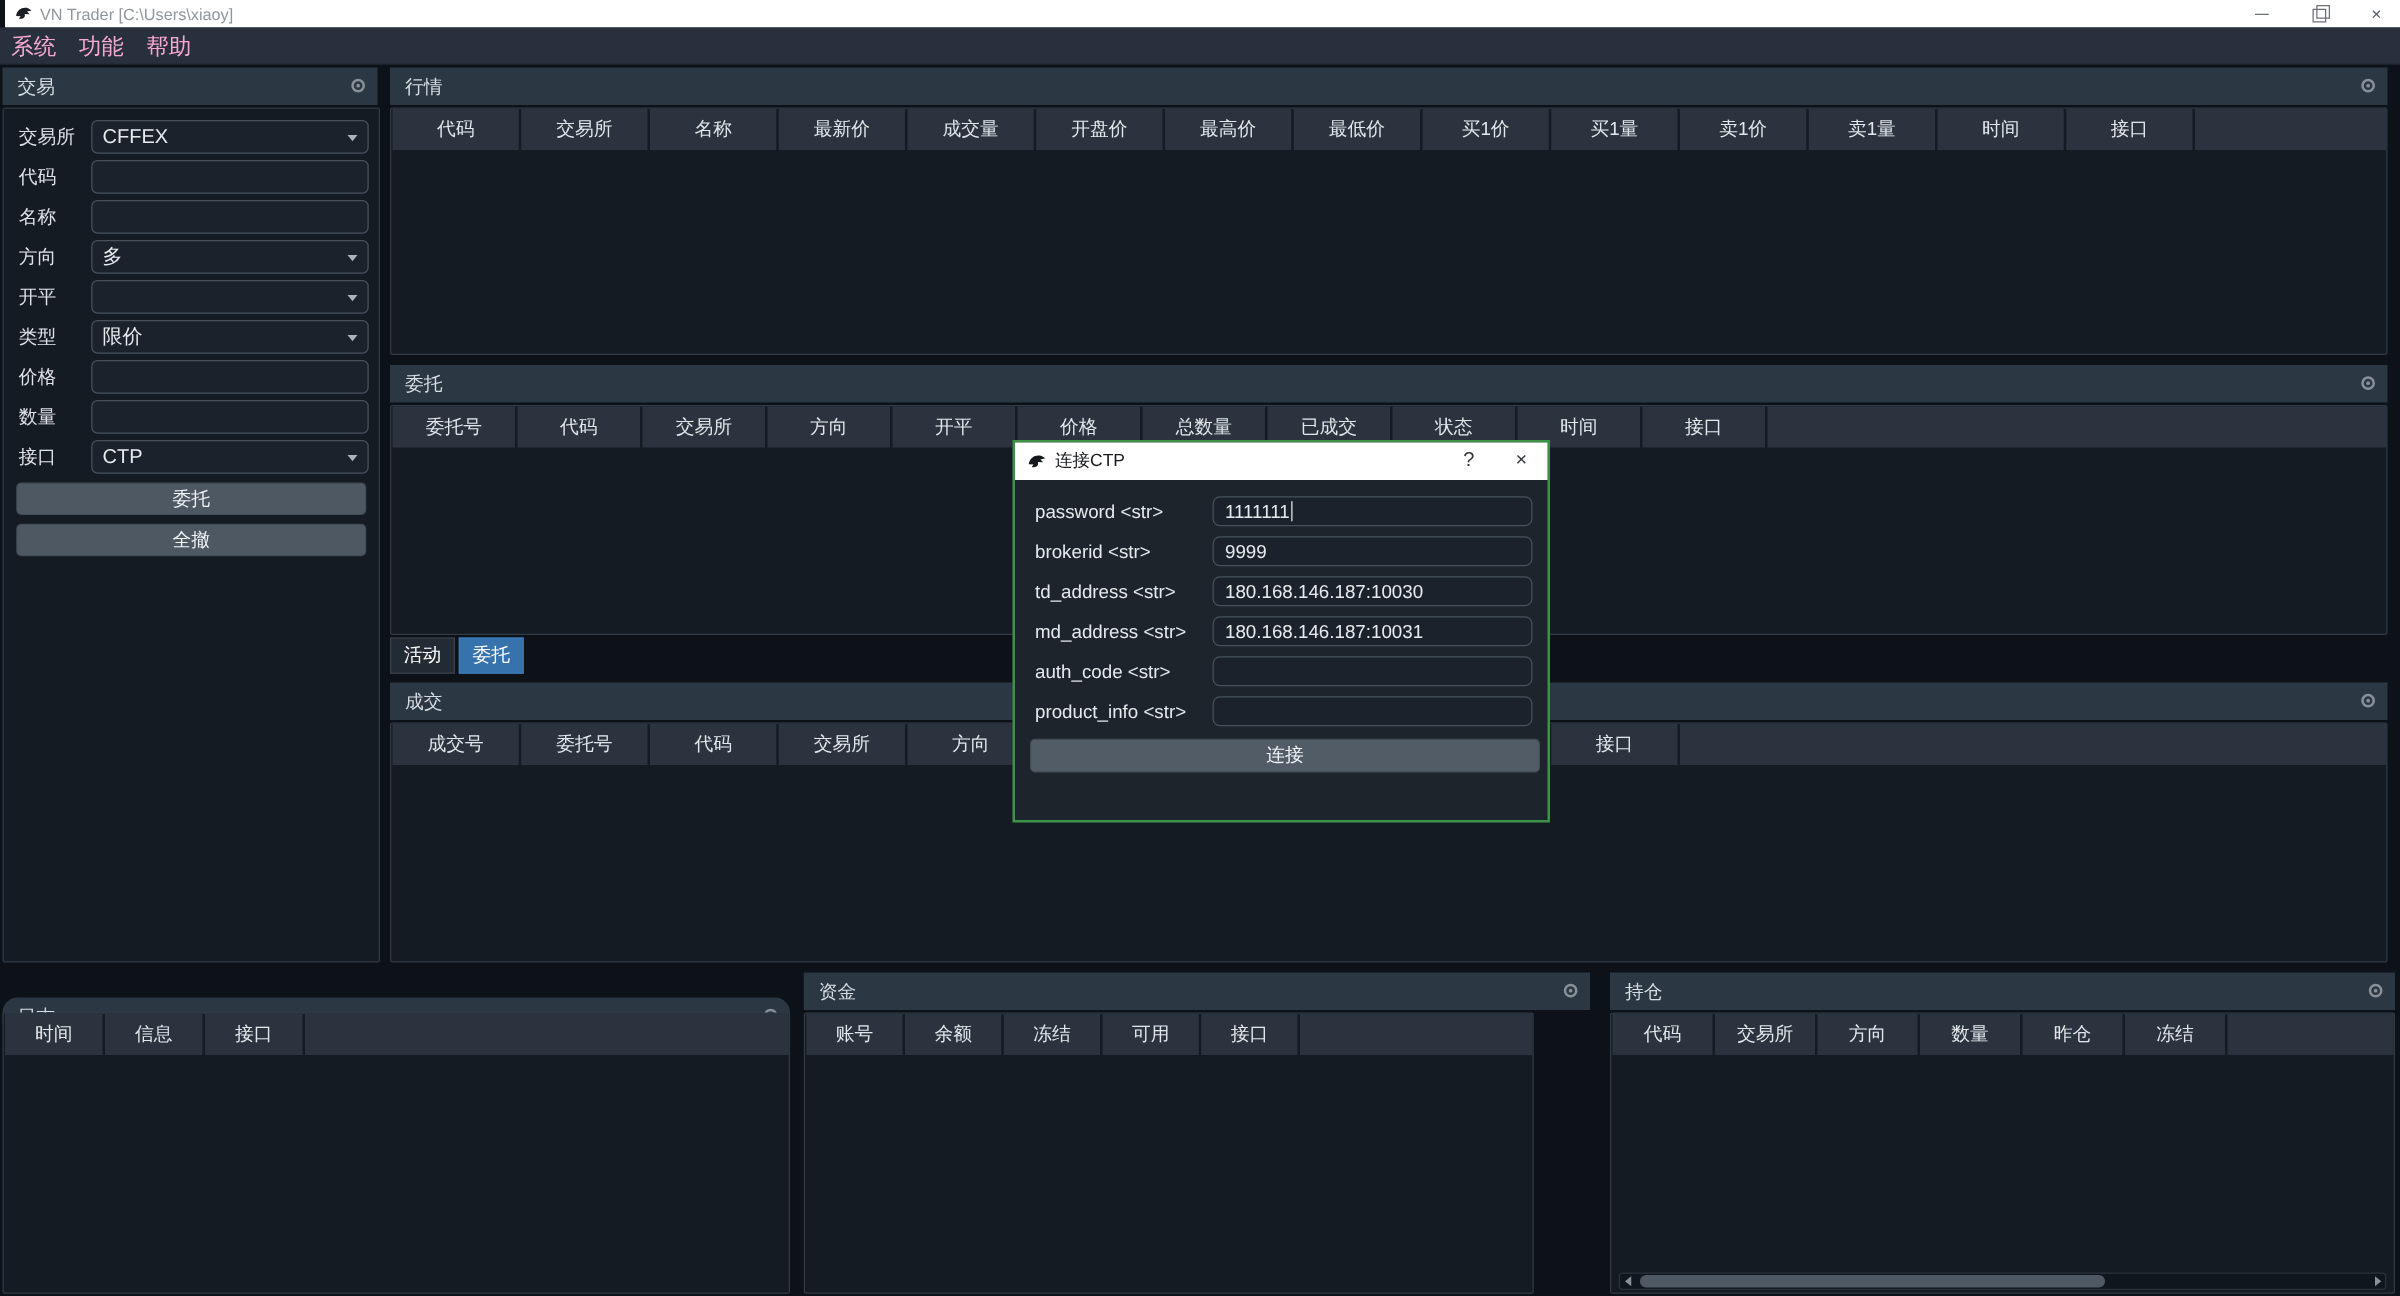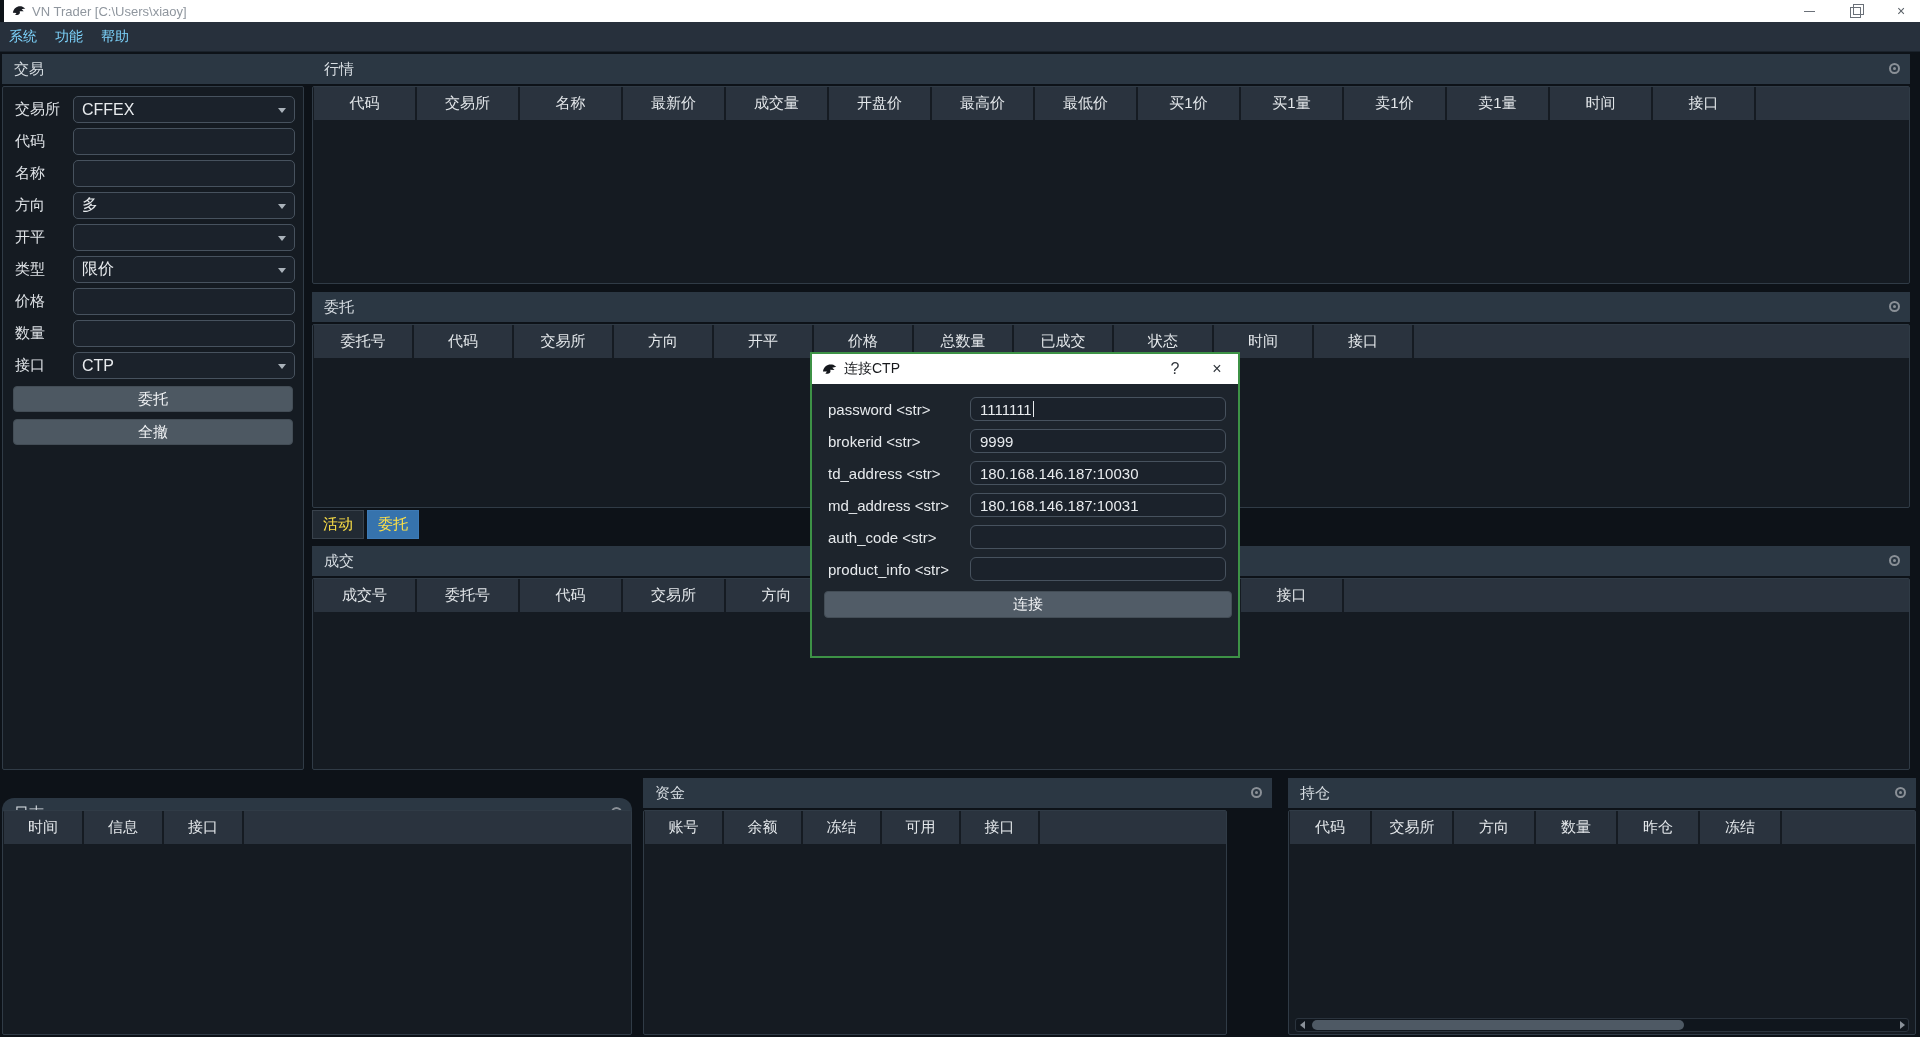--- a/index.html
+++ b/index.html
@@ -18,21 +18,21 @@
   .titlebar .applogo{width:14px;height:14px;margin:0 6px 0 8px;flex:0 0 auto;}
   .wincontrols{position:absolute;right:0;top:0;height:22px;display:flex;}
   .winbtn{width:46px;height:22px;display:flex;align-items:center;justify-content:center;color:#5a6067;}
   .min-glyph{display:block;width:11px;height:0;border-bottom:1px solid #6a7078;}
   .restore-glyph{position:relative;display:block;width:9px;height:9px;border:1px solid #6a7078;background:#fff;margin-top:2px;}
   .restore-glyph:before{content:"";position:absolute;left:2px;top:-4px;width:9px;height:9px;border:1px solid #6a7078;}
   .close-glyph{font-size:14px;line-height:14px;color:#5a6067;}
   .menubar{
     position:absolute;left:0;top:22px;width:1920px;height:30px;
     background:#27303c;display:flex;align-items:center;gap:0;
-    font-size:14px;color:#7dd3fc;border-bottom:1px solid #1a222b;box-sizing:border-box;
+    font-size:18px;color:#f9a8d4;border-bottom:1px solid #1a222b;box-sizing:border-box;
   }
   .menuitem{padding:0 9px;height:30px;display:flex;align-items:center;cursor:default;}
   
   .ptitle{
     position:absolute;height:30px;background:#2b3743;color:#d7dde2;
     font-size:15px;display:flex;align-items:center;padding:0 12px;box-sizing:border-box;
   }
   .pfloat{position:absolute;right:10px;top:9px;width:11px;height:11px;border:2px solid #8a9097;border-radius:50%;box-sizing:border-box;}
   .pfloat:after{content:"";position:absolute;left:2px;top:2px;width:3px;height:3px;background:#8a9097;border-radius:50%;}
   .pbody{
@@ -65,21 +65,21 @@
     content:"";position:absolute;right:8px;top:11px;
     border-left:4px solid transparent;border-right:4px solid transparent;border-top:5px solid #aab2ba;
   }
   .tbtn{
     height:24px;margin:7px 2px 0 -2px;background:#4d5862;border:1px solid #434d56;border-radius:4px;
     color:#f0f2f4;font-size:15px;display:flex;align-items:center;justify-content:center;
   }
   
   .tabsrow{position:absolute;left:312px;top:510px;display:flex;gap:3px;height:29px;}
   .tab{
-    padding:0 10px;height:29px;display:flex;align-items:center;font-size:15px;color:#fde047;
+    padding:0 10px;height:29px;display:flex;align-items:center;font-size:15px;color:#ffffff;
     background:#222a33;border:1px solid #39424c;box-sizing:border-box;
   }
   .tab.active{background:var(--accent,#3673ad);border-color:#3d7ab5;}
   
   .dialog{
     position:absolute;left:810px;top:352px;width:430px;height:306px;z-index:50;
     background:#1d242c;border:2px solid var(--dlgborder,#3d9246);box-sizing:border-box;
   }
   .dlg-titlebar{
     height:30px;background:#ffffff;display:flex;align-items:center;color:#16181b;font-size:14px;
@@ -129,21 +129,21 @@
       </span>
   </div>
 </div>
 
 <div class="menubar" id="menubar">
     <span class="menuitem">系统</span>
     <span class="menuitem">功能</span>
     <span class="menuitem">帮助</span>
   </div>
 
-<div class="ptitle" style="left:2px;top:54px;width:338px;">
+<div class="ptitle" style="left:2px;top:54px;width:300px;">
   <span>交易</span>
   <span class="pfloat"></span>
 </div>
 <div class="pbody" style="left:2px;top:86px;width:302px;height:684px;">
   <div class="tform" id="trading-form">
       <div class="frow">
         <span class="flabel">交易所</span>
         <div class="ffield combo">CFFEX</div>
       </div>
       <div class="frow">

